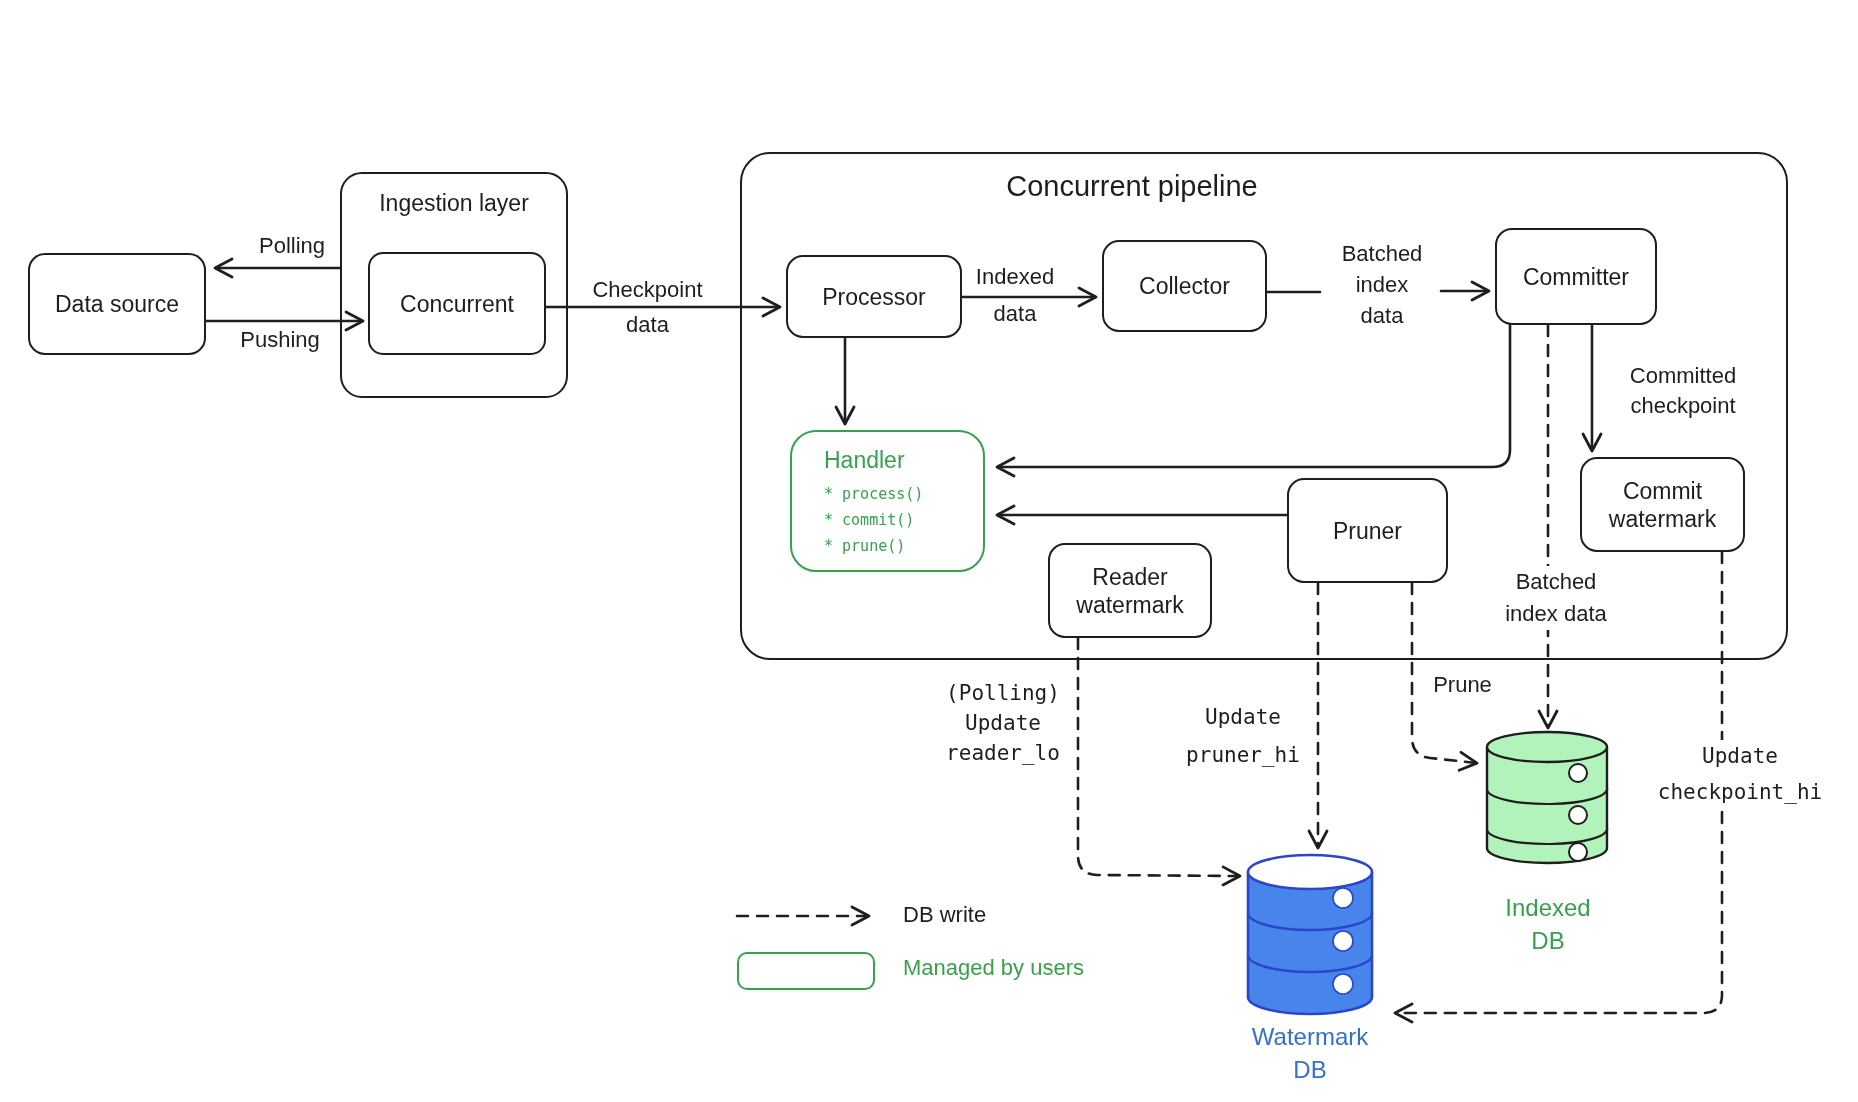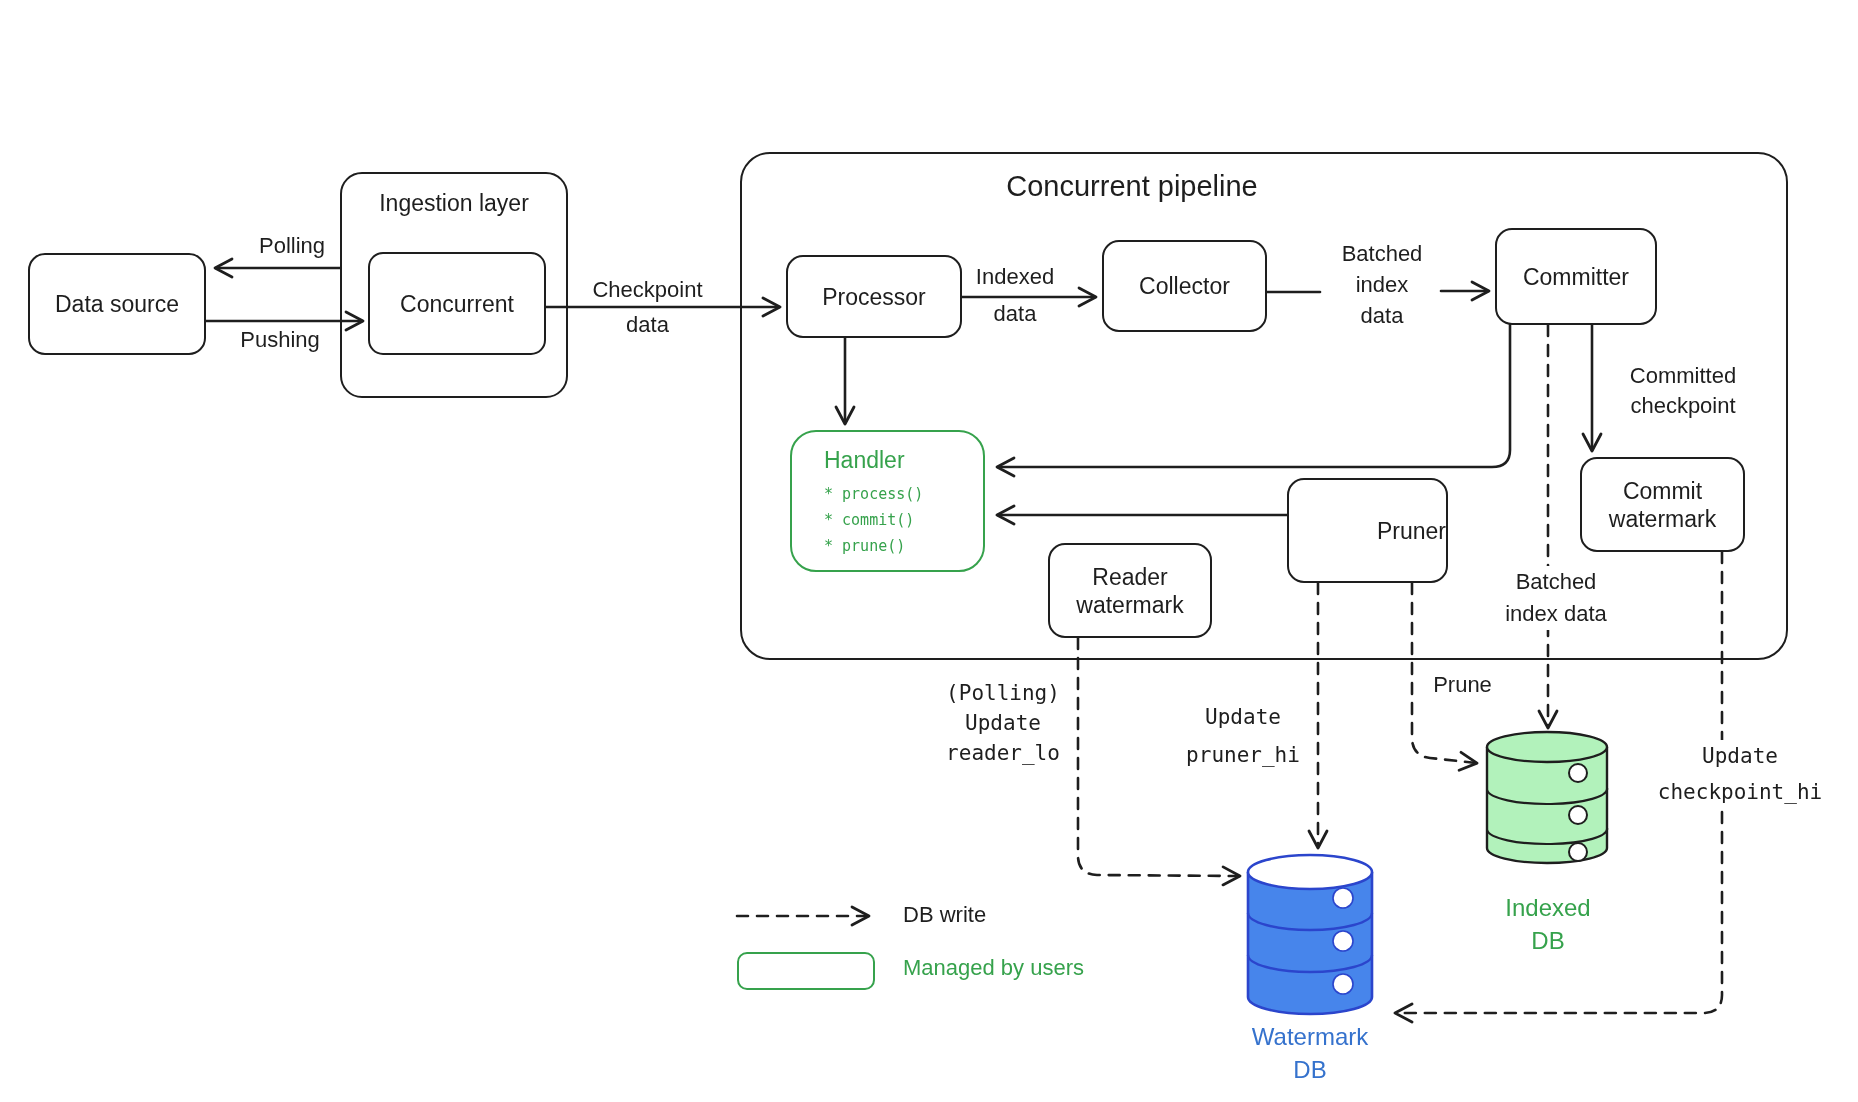--- a/index.html
+++ b/index.html
@@ -110,21 +110,21 @@
 
   <div class="node handler">
     <span class="green">Handler</span>
     <div class="methods green">
       <div>* process()</div>
       <div>* commit()</div>
       <div>* prune()</div>
     </div>
   </div>
 
-  <div class="node" style="left:1287px;top:478px;width:161px;height:105px;align-items:flex-end;">
+  <div class="node" style="left:1287px;top:478px;width:161px;height:105px;">
     <span>Pruner</span>
   </div>
 
   <div class="node" style="left:1048px;top:543px;width:164px;height:95px;">
     <span>Reader</span>
     <span>watermark</span>
   </div>
 
   <div class="node" style="left:1580px;top:457px;width:165px;height:95px;">
     <span>Commit</span>

